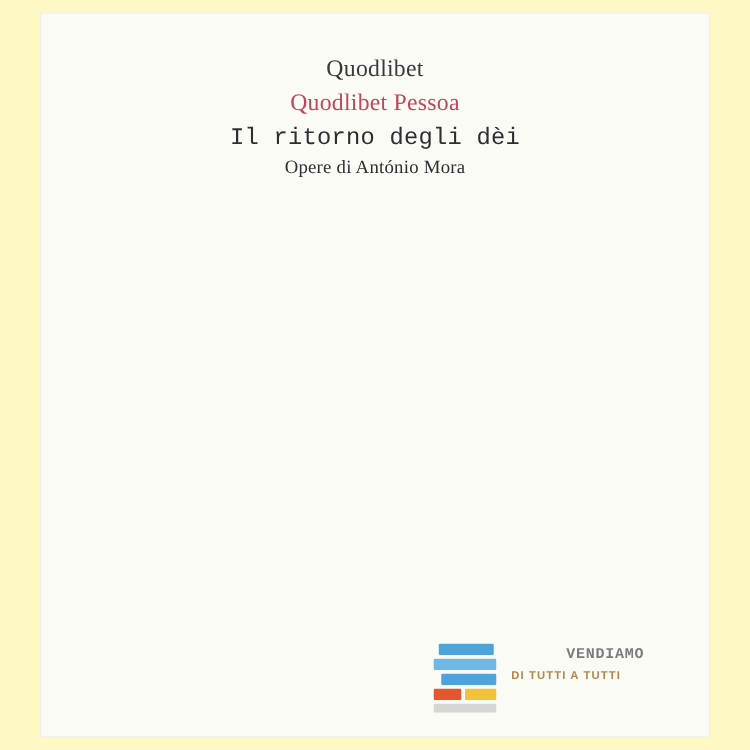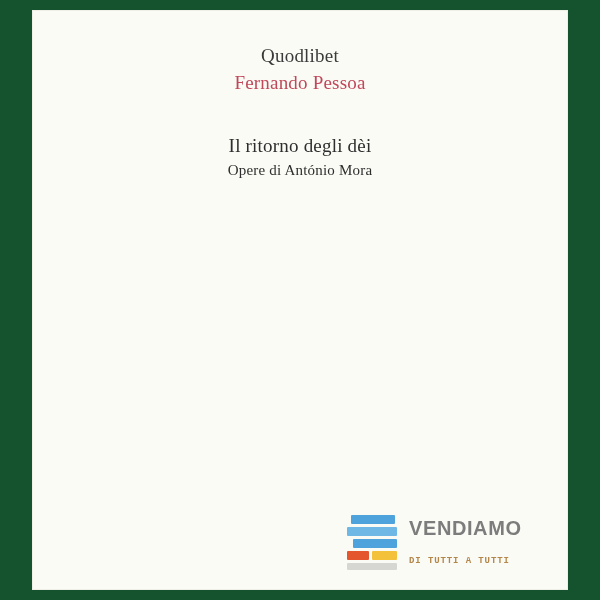--- a/index.html
+++ b/index.html
@@ -12,21 +12,21 @@
     background: #ffffff;
     font-family: "Liberation Serif", serif;
     overflow: hidden;
   }
   #book-cover {
     position: absolute;
     left: 0;
     top: 0;
     width: 600px;
     height: 600px;
-    background: #14532d;
+    background: #fef9c3;
   }
   .cover-page {
     position: absolute;
     left: 32px;
     top: 10px;
     width: 536px;
     height: 580px;
     background: #fbfbf6;
     border: 1px solid #efefe8;
     box-sizing: border-box;
@@ -45,25 +45,24 @@
     color: #3a3a3a;
     letter-spacing: 0.2px;
   }
   .author {
     font-family: "Liberation Serif", serif;
     font-size: 19px;
     color: #c0485a;
     letter-spacing: 0.2px;
   }
   .title-line {
-    font-family: Liberation Serif, serif;
+    font-family: Liberation Mono, monospace;
     font-size: 19px;
     color: #2e2e2e;
     letter-spacing: 0.2px;
-    margin-top: 36px;
   }
   .subtitle-line {
     font-family: "Liberation Serif", serif;
     font-size: 15px;
     color: #2e2e2e;
     letter-spacing: 0.2px;
   }
 
   
   .logo-area {
@@ -91,46 +90,47 @@
   .bar-yellow { left: 25px; top: 38px; width: 25px; height: 9px;  background: #f3c13a; }
   .bar-grey   { left: 0px;  top: 50px; width: 50px; height: 7px;  background: #d6d6d2; }
 
   .logo-text {
     position: absolute;
     left: 62px;
     top: 4px;
     width: 128px;
   }
   .logo-line1, .logo-line2 {
-    font-family: Liberation Sans, sans-serif;
+    font-family: Liberation Mono, monospace;
     font-weight: bold;
-    font-size: 20px;
+    font-size: 12px;
     color: #7c7c7c;
     letter-spacing: 0.6px;
     line-height: 1.12;
+    margin-left: 44px;
   }
   .logo-tagline {
-    margin-top: 17px;
-    font-family: Liberation Mono, monospace;
+    margin-top: 5px;
+    font-family: Liberation Sans, sans-serif;
     font-size: 9px;
     font-weight: bold;
     color: #b4864a;
     letter-spacing: 0.9px;
   }
 </style>
 </head>
 <body>
 
 <div id="book-cover">
 
   <div class="cover-page">
 
     <div class="title-block">
       <div class="publisher">Quodlibet</div>
-      <div class="author">Fernando Pessoa</div>
+      <div class="author">Quodlibet Pessoa</div>
       <div class="title-line">Il ritorno degli dèi</div>
       <div class="subtitle-line">Opere di António Mora</div>
     </div>
 
     <div class="logo-area">
       <div class="logo-books">
         <div class="book-bar bar-blue-1"></div>
         <div class="book-bar bar-blue-2"></div>
         <div class="book-bar bar-blue-3"></div>
         <div class="book-bar bar-red"></div>

